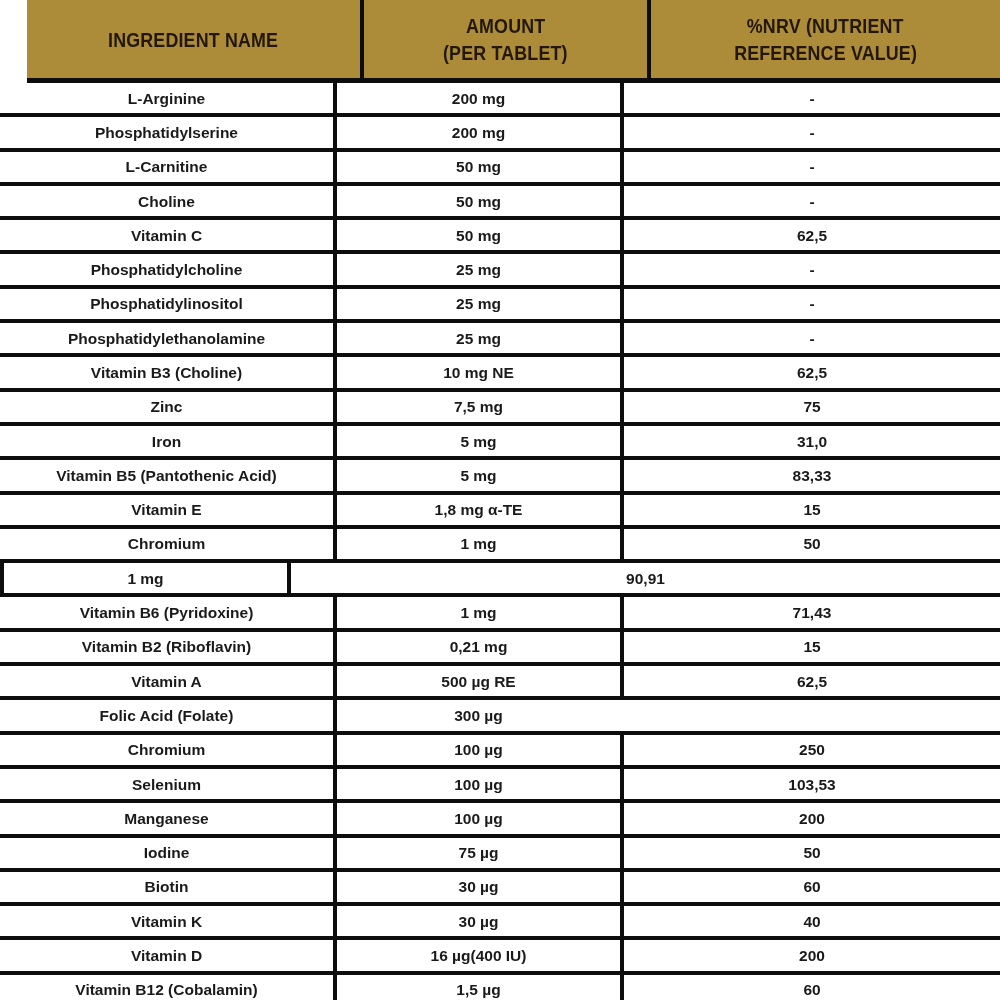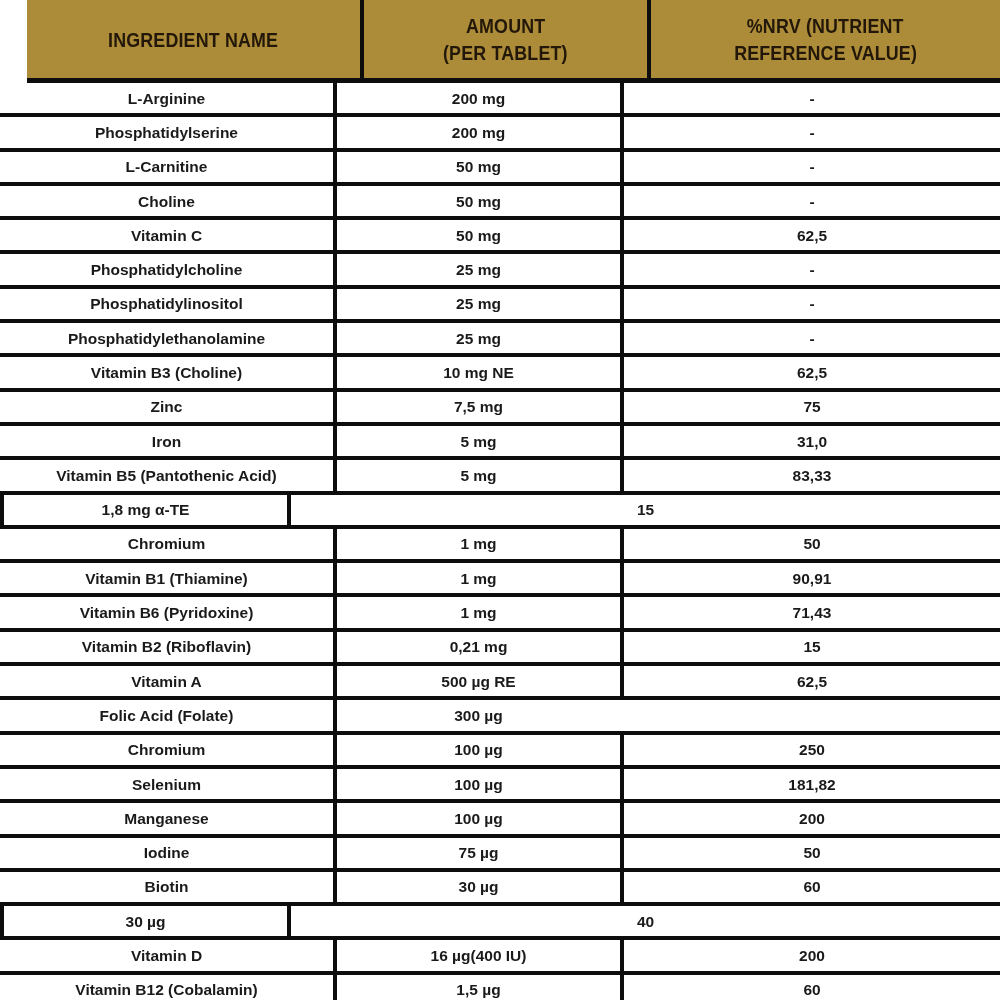--- a/index.html
+++ b/index.html
@@ -201,20 +201,23 @@
     </div>
     <div class="cell col-amount">
       <span>5 mg</span>
     </div>
     <div class="cell col-nrv">
       <span>83,33</span>
     </div>
   </div>
 
   <div class="row">
+    <div class="cell col-name">
+      <span>Vitamin E</span>
+    </div>
     <div class="cell col-amount">
       <span>1,8 mg α-TE</span>
     </div>
     <div class="cell col-nrv">
       <span>15</span>
     </div>
   </div>
 
   <div class="row">
     <div class="cell col-name">
@@ -222,23 +225,20 @@
     </div>
     <div class="cell col-amount">
       <span>1 mg</span>
     </div>
     <div class="cell col-nrv">
       <span>50</span>
     </div>
   </div>
 
   <div class="row">
-    <div class="cell col-name">
-      <span>Vitamin B1 (Thiamine)</span>
-    </div>
     <div class="cell col-amount">
       <span>1 mg</span>
     </div>
     <div class="cell col-nrv">
       <span>90,91</span>
     </div>
   </div>
 
   <div class="row">
     <div class="cell col-name">
@@ -298,21 +298,21 @@
   </div>
 
   <div class="row">
     <div class="cell col-name">
       <span>Selenium</span>
     </div>
     <div class="cell col-amount">
       <span>100 µg</span>
     </div>
     <div class="cell col-nrv">
-      <span>181,82</span>
+      <span>103,53</span>
     </div>
   </div>
 
   <div class="row">
     <div class="cell col-name">
       <span>Manganese</span>
     </div>
     <div class="cell col-amount">
       <span>100 µg</span>
     </div>
@@ -339,20 +339,23 @@
     </div>
     <div class="cell col-amount">
       <span>30 µg</span>
     </div>
     <div class="cell col-nrv">
       <span>60</span>
     </div>
   </div>
 
   <div class="row">
+    <div class="cell col-name">
+      <span>Vitamin K</span>
+    </div>
     <div class="cell col-amount">
       <span>30 µg</span>
     </div>
     <div class="cell col-nrv">
       <span>40</span>
     </div>
   </div>
 
   <div class="row">
     <div class="cell col-name">

